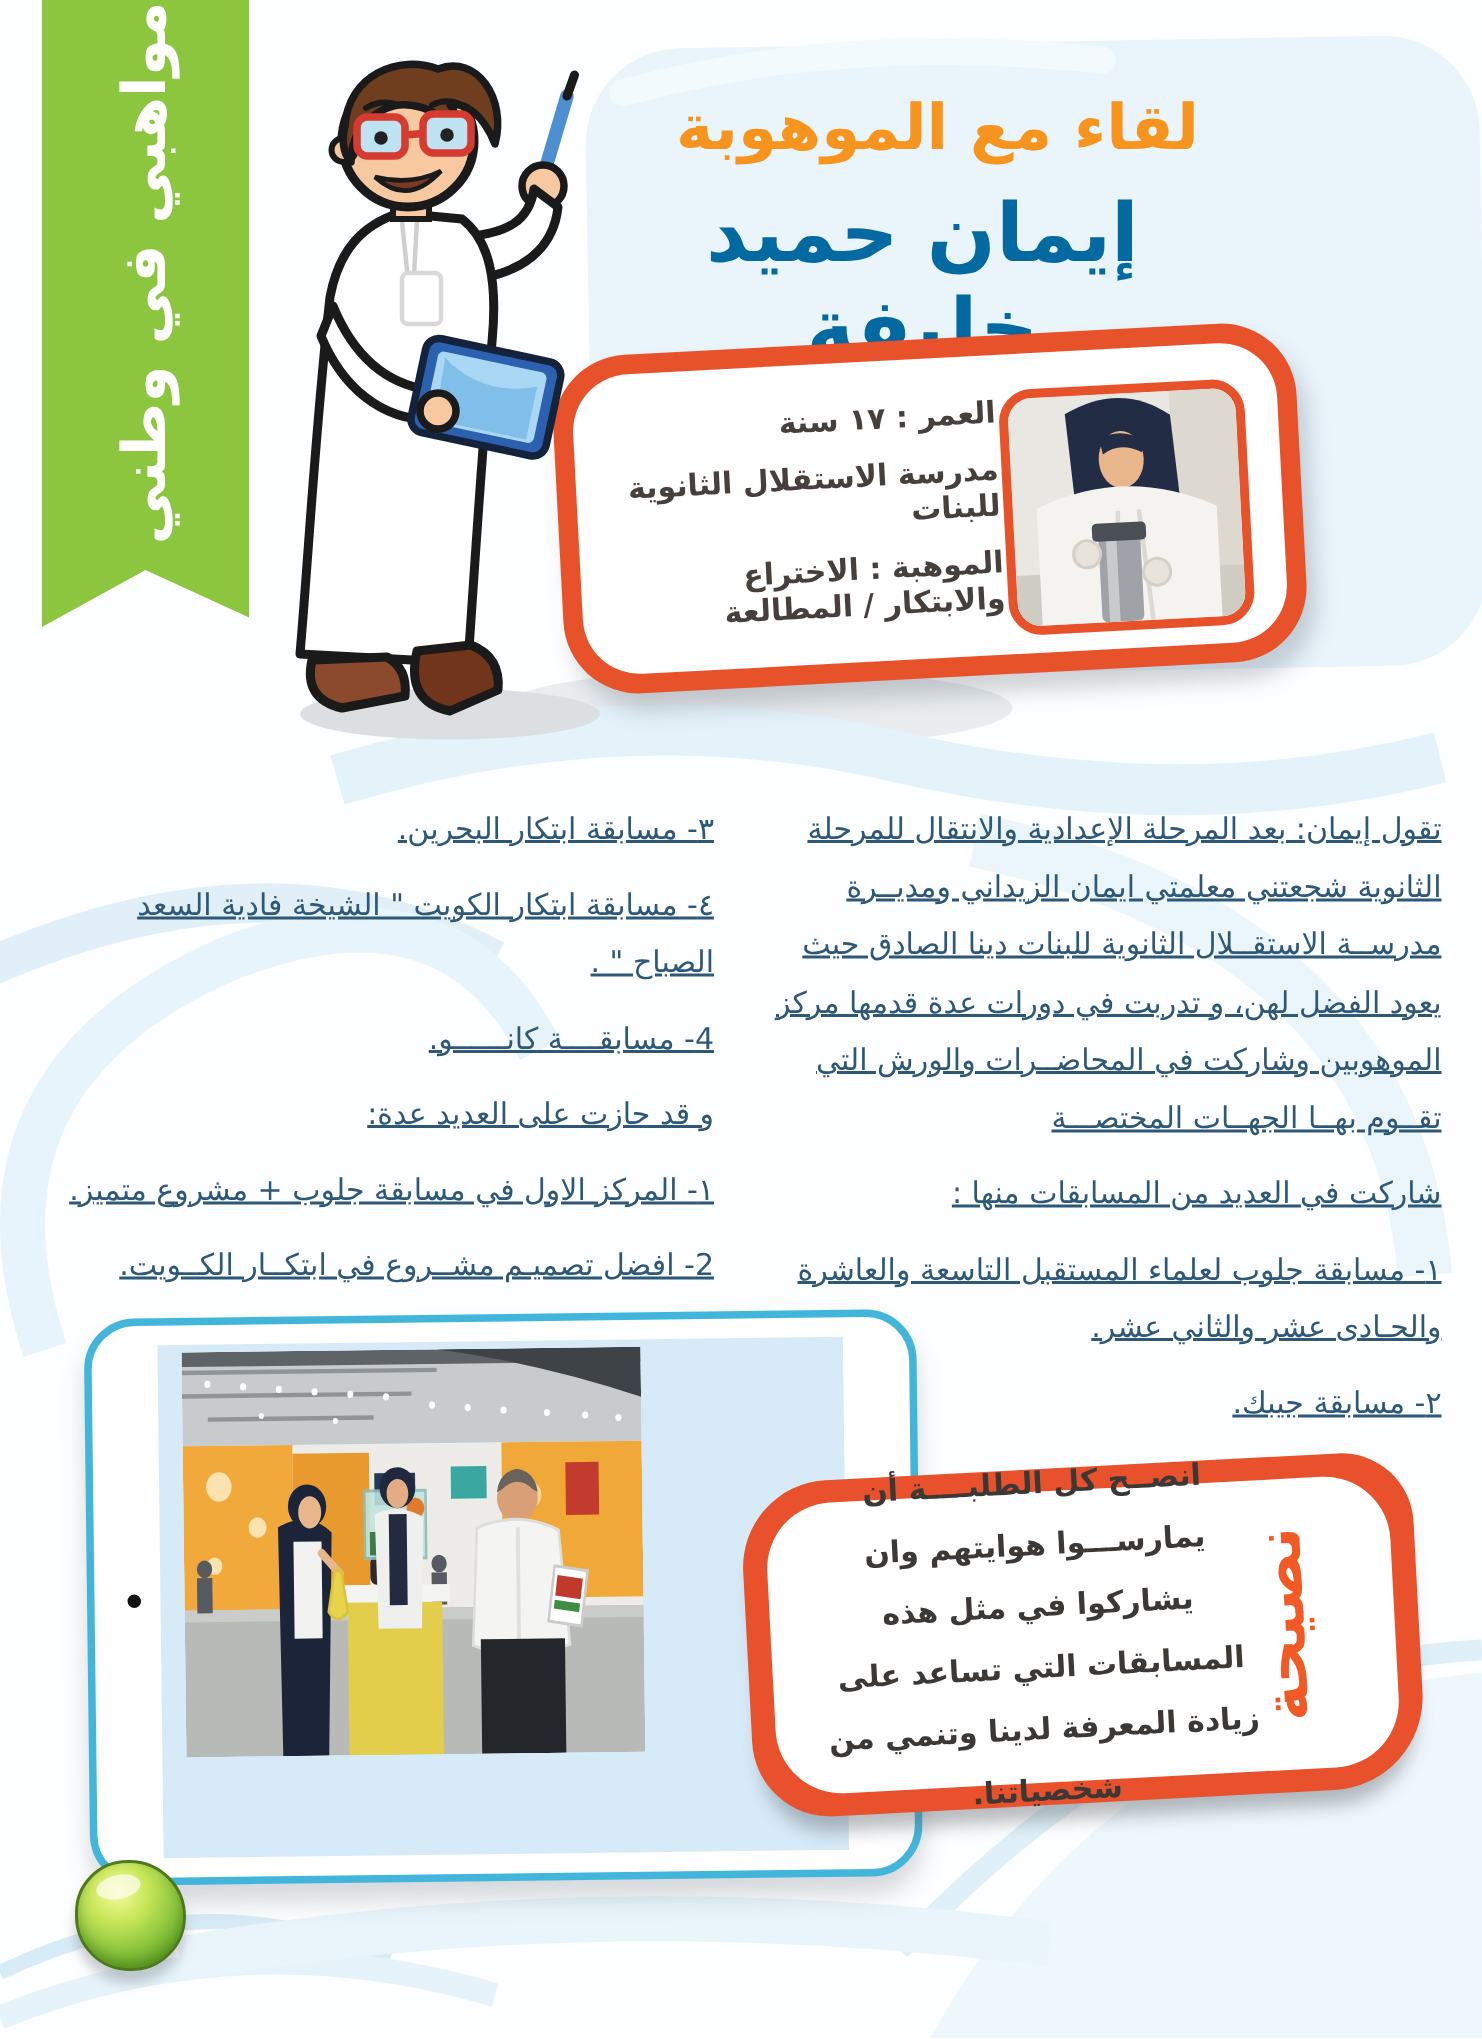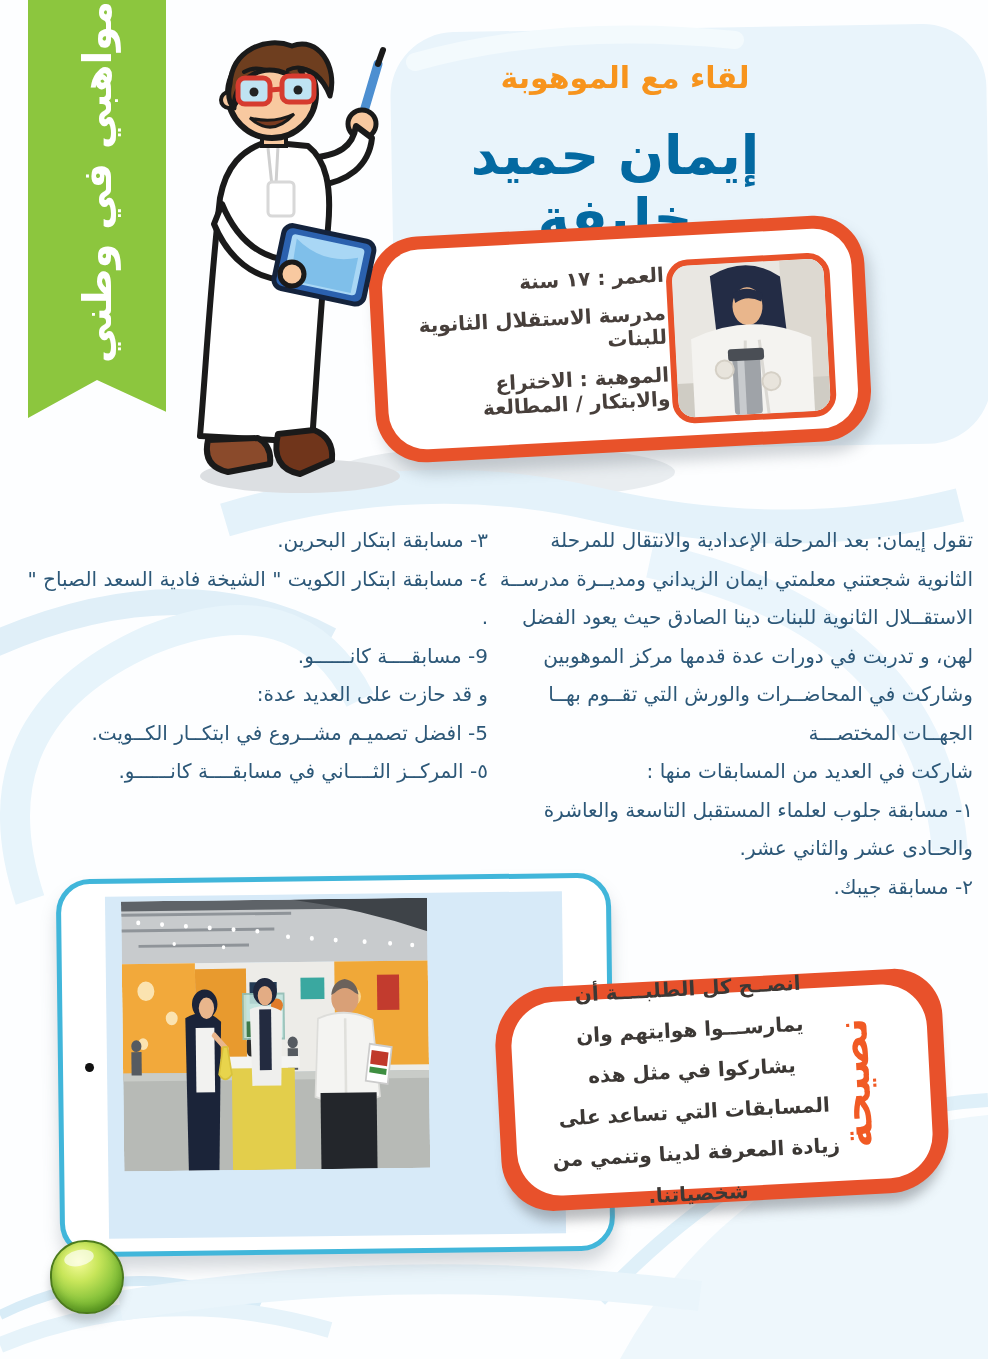--- a/index.html
+++ b/index.html
@@ -26,21 +26,21 @@
     white-space:nowrap; color:#FFFFFF; font-weight:bold; font-size:40px;
     letter-spacing:1px;
   }
 
   
   .boy{position:absolute; left:150px; top:26px; z-index:5;}
 
   
   .kicker{
     position:absolute; left:420px; top:60px; width:410px; z-index:4;
-    text-align:center; font-size:30px; font-weight:bold; color:#F7941D;
+    text-align:center; font-size:42px; font-weight:bold; color:#F7941D;
   }
   .student-name{
     position:absolute; left:395px; top:124px; width:440px; z-index:4;
     text-align:center; font-size:54px; font-weight:bold; color:#0369a1;
   }
 
   
   .card{
     position:absolute; left:372px; top:226px; width:496px; height:226px; z-index:4;
     background:#E8522A; border-radius:50px; transform:rotate(-3deg);
@@ -55,21 +55,21 @@
     display:flex; flex-direction:column; justify-content:center; gap:14px;
     text-align:right; font-size:20px; font-weight:bold; color:#473F3B;
   }
   .card-photo{
     position:absolute; right:22px; top:24px; width:152px; height:152px;
     border:6px solid #E8522A; border-radius:22px; overflow:hidden; background:#E9E7E2;
   }
 
   
   .col{position:absolute; z-index:2; color:#2D5878; text-align:right; font-size:20px;}
-  .col p{margin:0; line-height:38.5px;}
+  .col p{margin:12px; line-height:38.5px;text-decoration:underline;}
   .col-right{left:495px; top:521px; width:478px;}
   .col-left{left:26px;  top:521px; width:462px;}
 
   
   .tablet{
     position:absolute; left:58px; top:876px; width:545px; height:368px; z-index:2;
     background:#FFFFFF; border:5px solid #41B6DA; border-radius:34px;
     transform:rotate(-0.7deg);
     box-shadow:0 12px 16px rgba(120,130,140,0.30);
   }
@@ -213,23 +213,24 @@
 
   <div class="col col-right rtl">
     <p>تقول إيمان: بعد المرحلة الإعدادية والانتقال للمرحلة الثانوية شجعتني معلمتي ايمان الزيداني ومديــرة مدرســة الاستقــلال الثانوية للبنات دينا الصادق حيث يعود الفضل لهن، و تدربت في دورات عدة قدمها مركز الموهوبين وشاركت في المحاضــرات والورش التي تقــوم بهــا الجهــات المختصـــة</p>
     <p>شاركت في العديد من المسابقات منها :</p>
     <p>١- مسابقة جلوب لعلماء المستقبل التاسعة والعاشرة والحـادى عشر والثاني عشر.</p>
     <p>٢- مسابقة جيبك.</p>
   </div>
   <div class="col col-left rtl">
     <p>٣- مسابقة ابتكار البحرين.</p>
     <p>٤- مسابقة ابتكار الكويت " الشيخة فادية السعد الصباح " .</p>
-    <p>9- مسابقــــة كانــــــو.</p>
+    <p>4- مسابقــــة كانــــــو.</p>
     <p>و قد حازت على العديد عدة:</p>
-    <p>5- افضل تصميـم مشــروع في ابتكــار الكــويت.</p>
+    <p>١- المركز الاول في مسابقة جلوب + مشروع متميز.</p>
+    <p>2- افضل تصميـم مشــروع في ابتكــار الكــويت.</p>
     <p>٥- المركــز الثــــاني في مسابقــــة كانــــــو.</p>
   </div>
 
   <div class="tablet">
     <div class="tablet-cam"></div>
     <div class="tablet-screen">
       <div class="exh-photo">
         <svg width="306" height="270" viewBox="0 0 360 276" preserveAspectRatio="none">
 
           <rect width="360" height="64" fill="#C8CBCD"></rect>

